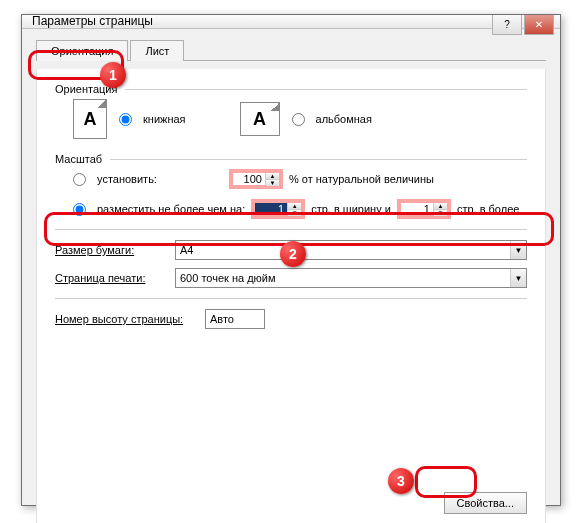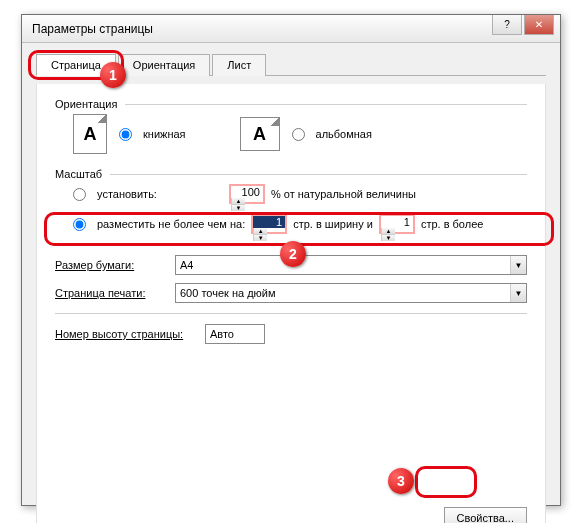--- a/index.html
+++ b/index.html
@@ -1,19 +1,19 @@
 <!DOCTYPE html>
 <html><head>
 <meta charset="utf-8">
 <style>
 * { box-sizing: border-box; margin: 0; padding: 0; }
 body { font-family: "Segoe UI", Tahoma, sans-serif; font-size: 11px; background: #fff; width: 577px; height: 523px; position: relative; }
 
 .window { position: absolute; left: 21px; top: 14px; width: 540px; height: 492px; border: 1px solid #707070; background: #f0f0f0; box-shadow: 2px 2px 8px rgba(0,0,0,0.3); }
-.titlebar { height: 28px; background: linear-gradient(#fdfdfd, #e8e8e8); border-bottom: 1px solid #c0c0c0; display: flex; align-items: center; padding-left: 10px; }
+.titlebar { height: 14px; background: linear-gradient(#fdfdfd, #e8e8e8); border-bottom: 1px solid #c0c0c0; display: flex; align-items: flex-end; padding-left: 10px; }
 .titlebar-text { flex: 1; font-size: 12px; color: #000; }
 .titlebar-btns { display: flex; height: 100%; }
 .titlebar-btn { width: 30px; height: 20px; border: 1px solid #b0b0b0; border-top: none; background: linear-gradient(#f8f8f8,#e0e0e0); display: flex; align-items: center; justify-content: center; font-size: 10px; margin-right: 2px; cursor: pointer; }
 .titlebar-btn.close { background: linear-gradient(#e49a8f,#c8493b); color: #fff; margin-right: 6px; }
 
 .body-area { padding: 10px 14px; }
 
 .tabs { display: flex; border-bottom: 1px solid #b0b0b0; margin-bottom: 8px; }
 .tab { padding: 4px 14px; border: 1px solid #b0b0b0; border-bottom: none; background: #f4f4f4; margin-right: 2px; cursor: pointer; position: relative; top: 1px; }
 .tab.active { background: #fff; border-bottom: 1px solid #fff; }
@@ -24,21 +24,21 @@
 .group-label::after { content: ""; flex: 1; height: 1px; background: #d0d0d0; margin-left: 4px; }
 
 .orientation-row { display: flex; align-items: center; gap: 12px; padding-left: 18px; margin-bottom: 14px; }
 .page-icon { width: 34px; height: 40px; border: 1px solid #888; background: #fff; display: flex; align-items: center; justify-content: center; font-size: 18px; font-weight: bold; position: relative; }
 .page-icon.landscape { width: 40px; height: 34px; }
 .page-icon::after { content: ""; position: absolute; top: 0; right: 0; width: 8px; height: 8px; background: linear-gradient(135deg,#fff 50%,#888 50%); }
 .radio-wrap { display: flex; align-items: center; gap: 11px; }
 input[type=radio] { margin: 0; }
 
 .scale-row { padding-left: 18px; display: flex; align-items: center; gap: 6px; margin-bottom: 10px; }
-.spinner { display: inline-flex; border: 2px solid #fca5a5; height: 20px; background: #fff; flex-direction: column; }
+.spinner { display: inline-flex; border: 4px solid #fca5a5; height: 20px; background: #fff; }
 .spinner input { border: none; width: 32px; text-align: right; padding-right: 3px; font-size: 11px; outline: none; }
 .spinner input.dark { background: #1a3a6e; color: #fff; }
 .spin-btns { display: flex; flex-direction: column; width: 14px; border-left: 1px solid #ccc; }
 .spin-btn { flex: 1; background: linear-gradient(#f8f8f8,#ddd); font-size: 6px; display: flex; align-items: center; justify-content: center; cursor: pointer; }
 .spin-btn:first-child { border-bottom: 1px solid #ccc; }
 
 .form-row { display: flex; align-items: center; margin-bottom: 8px; }
 .form-row .lbl { width: 120px; text-decoration: underline; text-decoration-style: solid; }
 .select { flex: 1; border: 1px solid #888; height: 20px; background: #fff; display: flex; align-items: center; padding-left: 4px; position: relative; }
 .select .arrow { position: absolute; right: 0; top: 0; width: 16px; height: 100%; border-left: 1px solid #ccc; background: linear-gradient(#f8f8f8,#ddd); display: flex; align-items: center; justify-content: center; font-size: 8px; }
@@ -62,21 +62,20 @@
   <div class="titlebar">
     <span class="titlebar-text">Параметры страницы</span>
     <div class="titlebar-btns">
       <div class="titlebar-btn">?</div>
       <div class="titlebar-btn close">✕</div>
     </div>
   </div>
 
   <div class="body-area">
     <div class="tabs">
-      <div class="tab active"><span>Страница</span></div>
       <div class="tab"><span>Ориентация</span></div>
       <div class="tab"><span>Лист</span></div>
     </div>
 
     <div class="content">
       <div class="group-label">
           <span>Ориентация</span>
         </div>
       <div class="orientation-row">
         <div class="page-icon">A</div>

